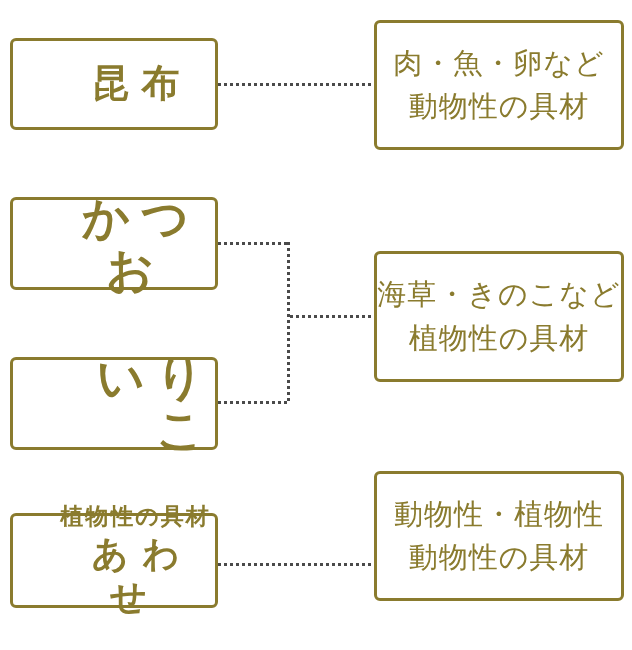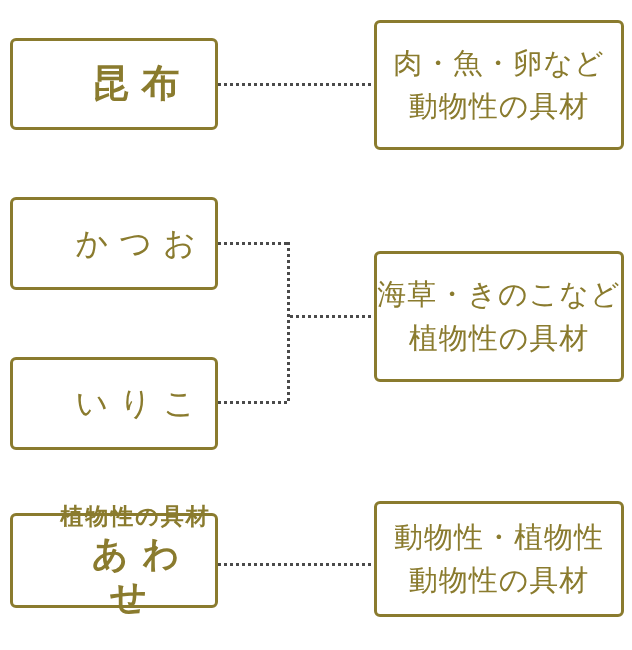--- a/index.html
+++ b/index.html
@@ -27,22 +27,22 @@
   .lbox { left: 10px; width: 208px; padding-left: 43px; }
   .rbox { left: 374px; width: 250px; }
   .label-big {
     font-size: 38px;
     font-weight: 700;
     letter-spacing: 12px;
     text-indent: 12px;
     line-height: 1.1;
   }
   .label-med {
-    font-size: 32px;
-    font-weight: 400;
+    font-size: 47px;
+    font-weight: 700;
     letter-spacing: 11px;
     text-indent: 11px;
     line-height: 1.1;
   }
   .label-small-top {
     font-size: 23px;
     font-weight: 700;
     letter-spacing: 2px;
     line-height: 1.3;
   }
@@ -97,21 +97,21 @@
   <div class="box rbox" style="top:20px; height:130px;">
     <span class="rline">肉・魚・卵など</span>
     <span class="rline">動物性の具材</span>
   </div>
 
   <div class="box rbox" style="top:251px; height:131px;">
     <span class="rline">海草・きのこなど</span>
     <span class="rline">植物性の具材</span>
   </div>
 
-  <div class="box rbox" style="top:501px; height:116px;">
+  <div class="box rbox" style="top:471px; height:130px;">
     <span class="rline">動物性・植物性</span>
     <span class="rline">動物性の具材</span>
   </div>
 
   <div class="dot-h" style="left:218px; top:83px; width:156px;"></div>
 
   <div class="dot-h" style="left:218px; top:242px; width:72px;"></div>
 
   <div class="dot-h" style="left:218px; top:401px; width:72px;"></div>
 

